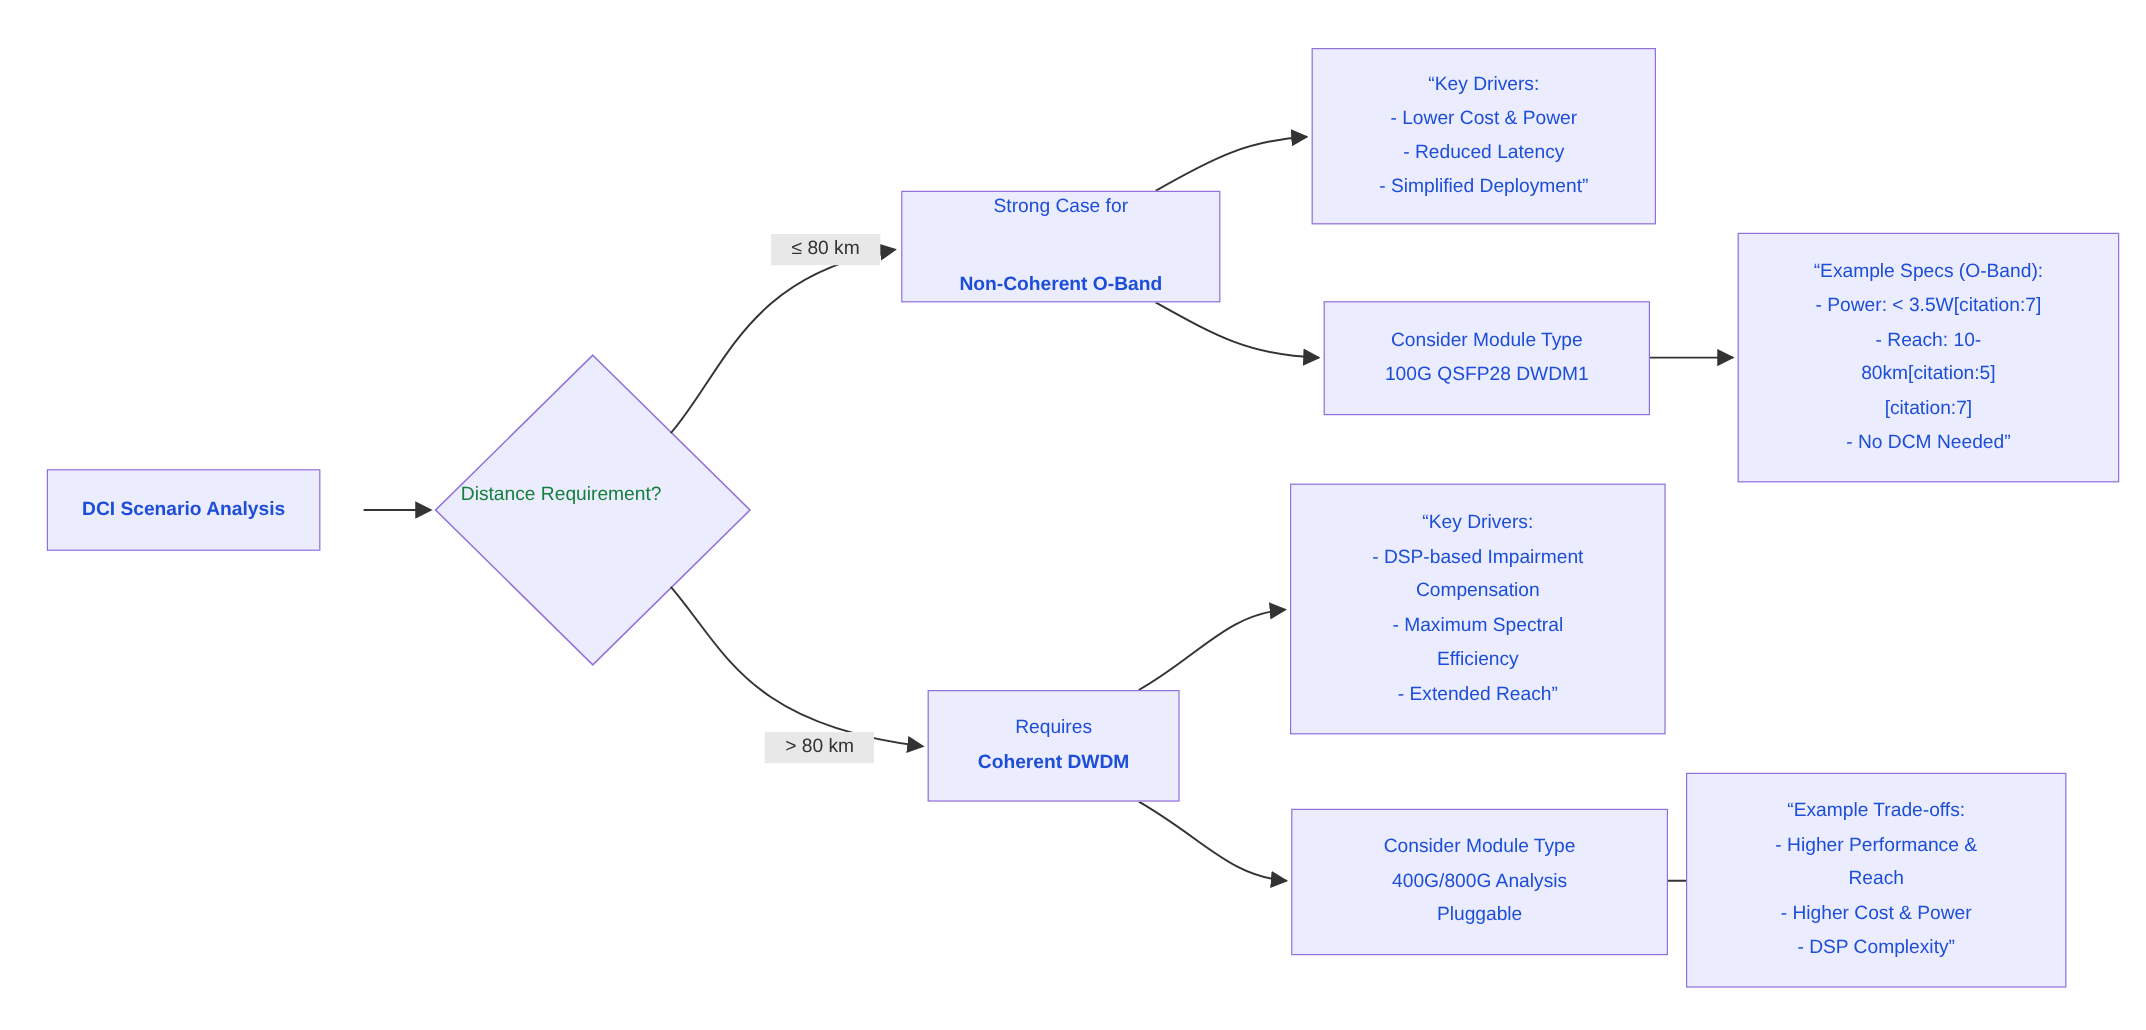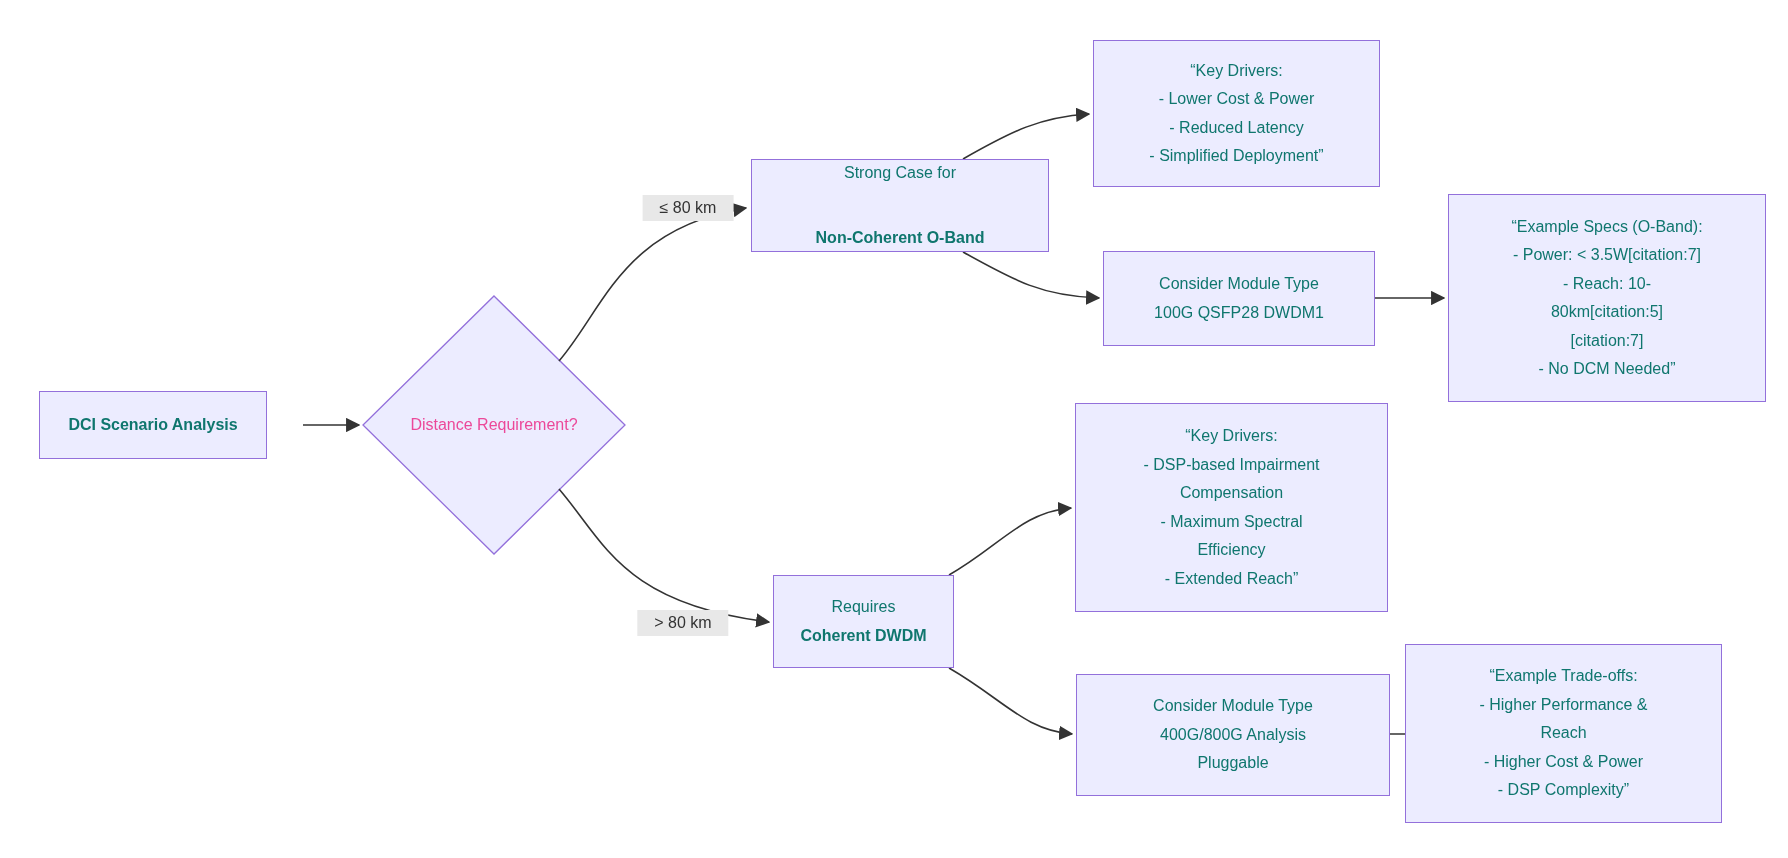--- a/index.html
+++ b/index.html
@@ -22,52 +22,51 @@
     background: #ECECFF;
     border: 1px solid #9370DB;
     box-sizing: border-box;
     display: flex;
     flex-direction: column;
     align-items: center;
     justify-content: center;
     text-align: center;
     font-size: 16px;
     line-height: 28.5px;
-    color: #0f766e;
+    color: #1d4ed8;
   }
   .node .ln { display: block; white-space: nowrap; }
   .bold { font-weight: bold; }
   .diamond-label {
     position: absolute;
-    left: 384px; top: 404px;
+    left: 384px; top: 392px;
     width: 220px; height: 42px;
     display: flex;
     align-items: center;
-    justify-content: center;
     font-size: 16px;
-    color: #ec4899;
+    color: #15803d;
     white-space: nowrap;
   }
   .edge-label {
     position: absolute;
     transform: translate(-50%, -50%);
     background: #e8e8e8;
     padding: 1px 17px;
     font-size: 16px;
     line-height: 24px;
     color: #333333;
     white-space: nowrap;
   }
   
   .n-start    { left: 39px;   top: 391px; width: 228px; height: 68px; font-weight: bold; }
-  .n-noncoh   { left: 751px;  top: 159px; width: 298px; height: 93px; gap: 36px; }
+  .n-noncoh   { left: 751px;  top: 159px; width: 266px; height: 93px; gap: 36px; }
   .n-kd-oband { left: 1093px; top: 40px;  width: 287px; height: 147px; }
   .n-mod100   { left: 1103px; top: 251px; width: 272px; height: 95px; }
   .n-specs    { left: 1448px; top: 194px; width: 318px; height: 208px; }
-  .n-coh      { left: 773px;  top: 575px; width: 181px; height: 93px; }
+  .n-coh      { left: 773px;  top: 575px; width: 210px; height: 93px; }
   .n-kd-coh   { left: 1075px; top: 403px; width: 313px; height: 209px; }
   .n-mod400   { left: 1076px; top: 674px; width: 314px; height: 122px; }
   .n-trade    { left: 1405px; top: 644px; width: 317px; height: 179px; }
   .el-le80 { left: 688px; top: 208px; }
   .el-gt80 { left: 683px; top: 623px; }
 </style>
 </head>
 <body>
 
 <div class="canvas">

